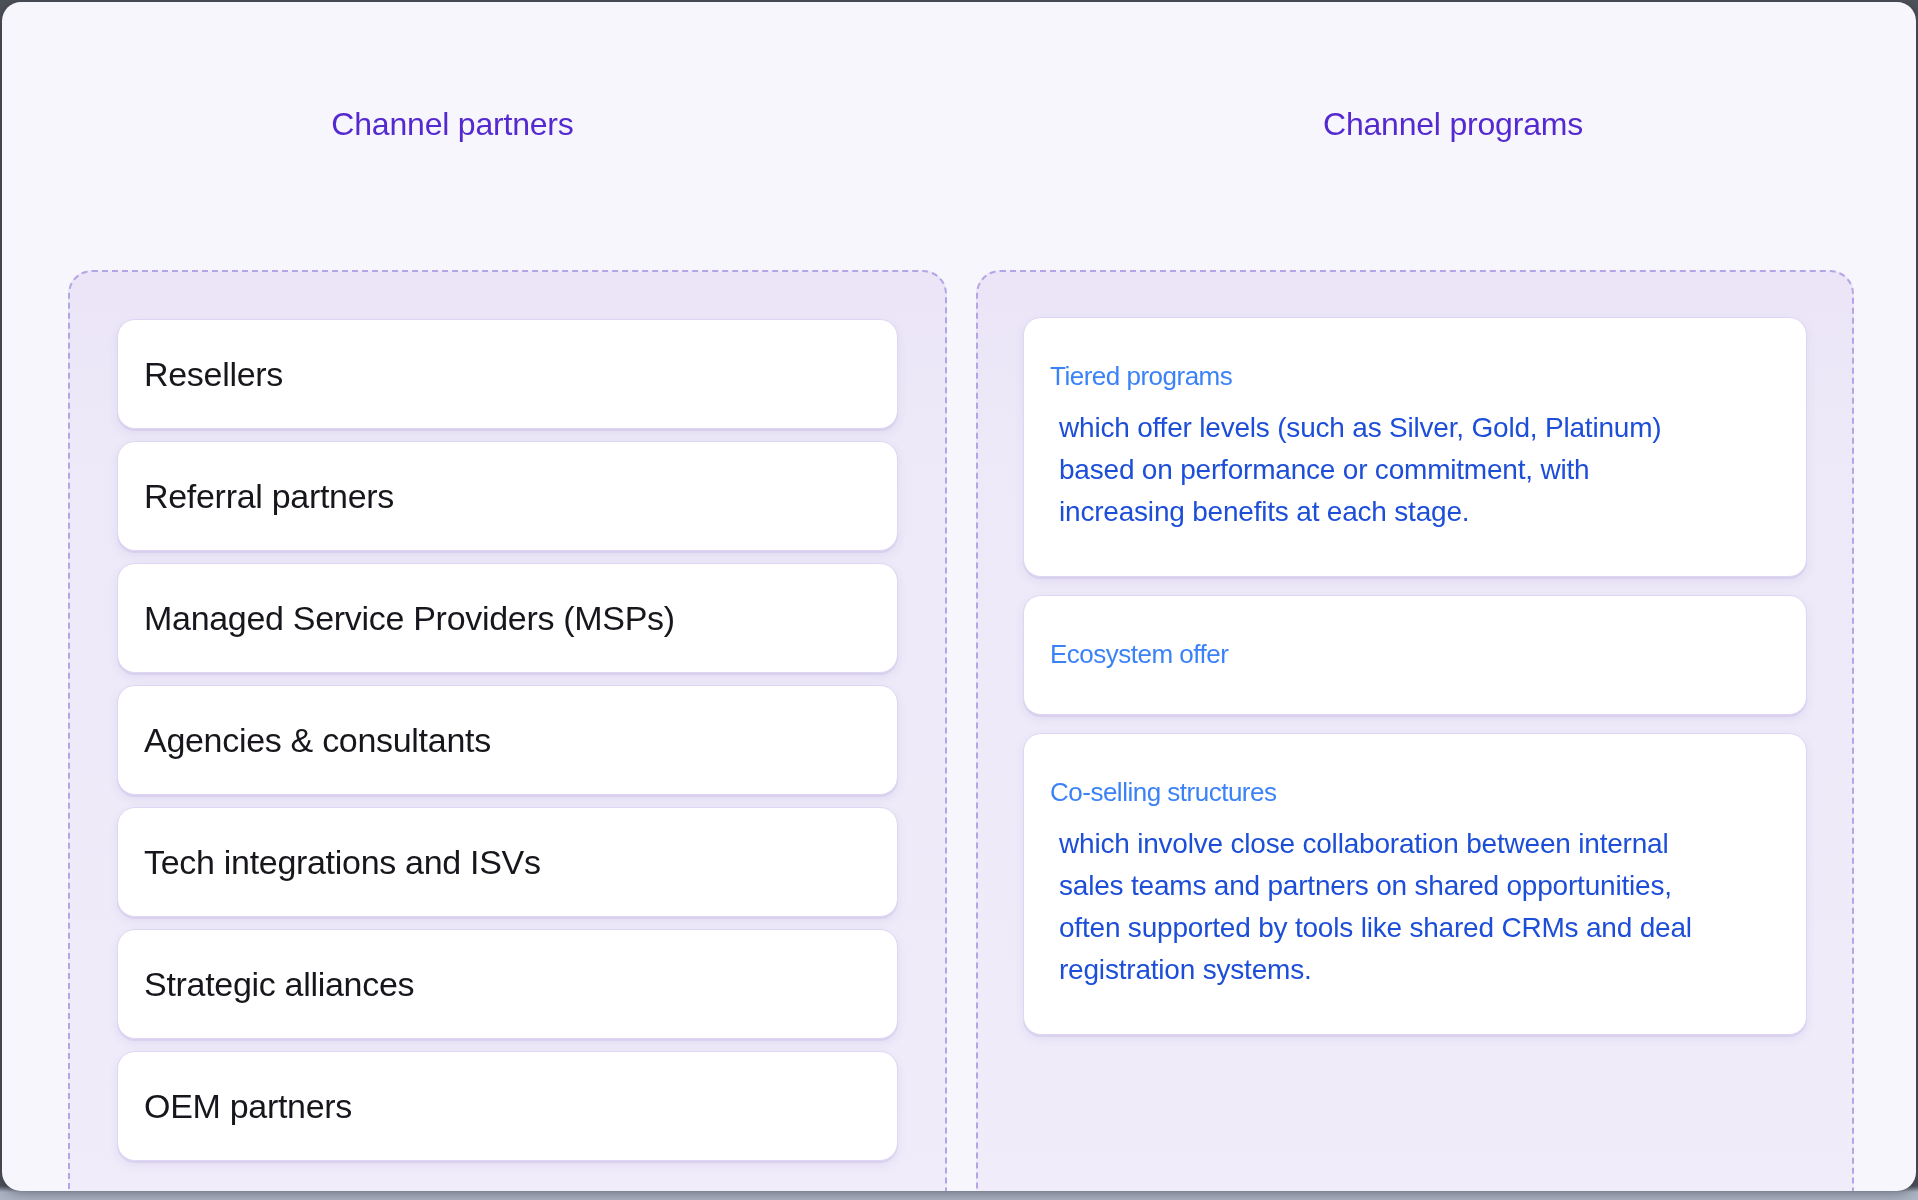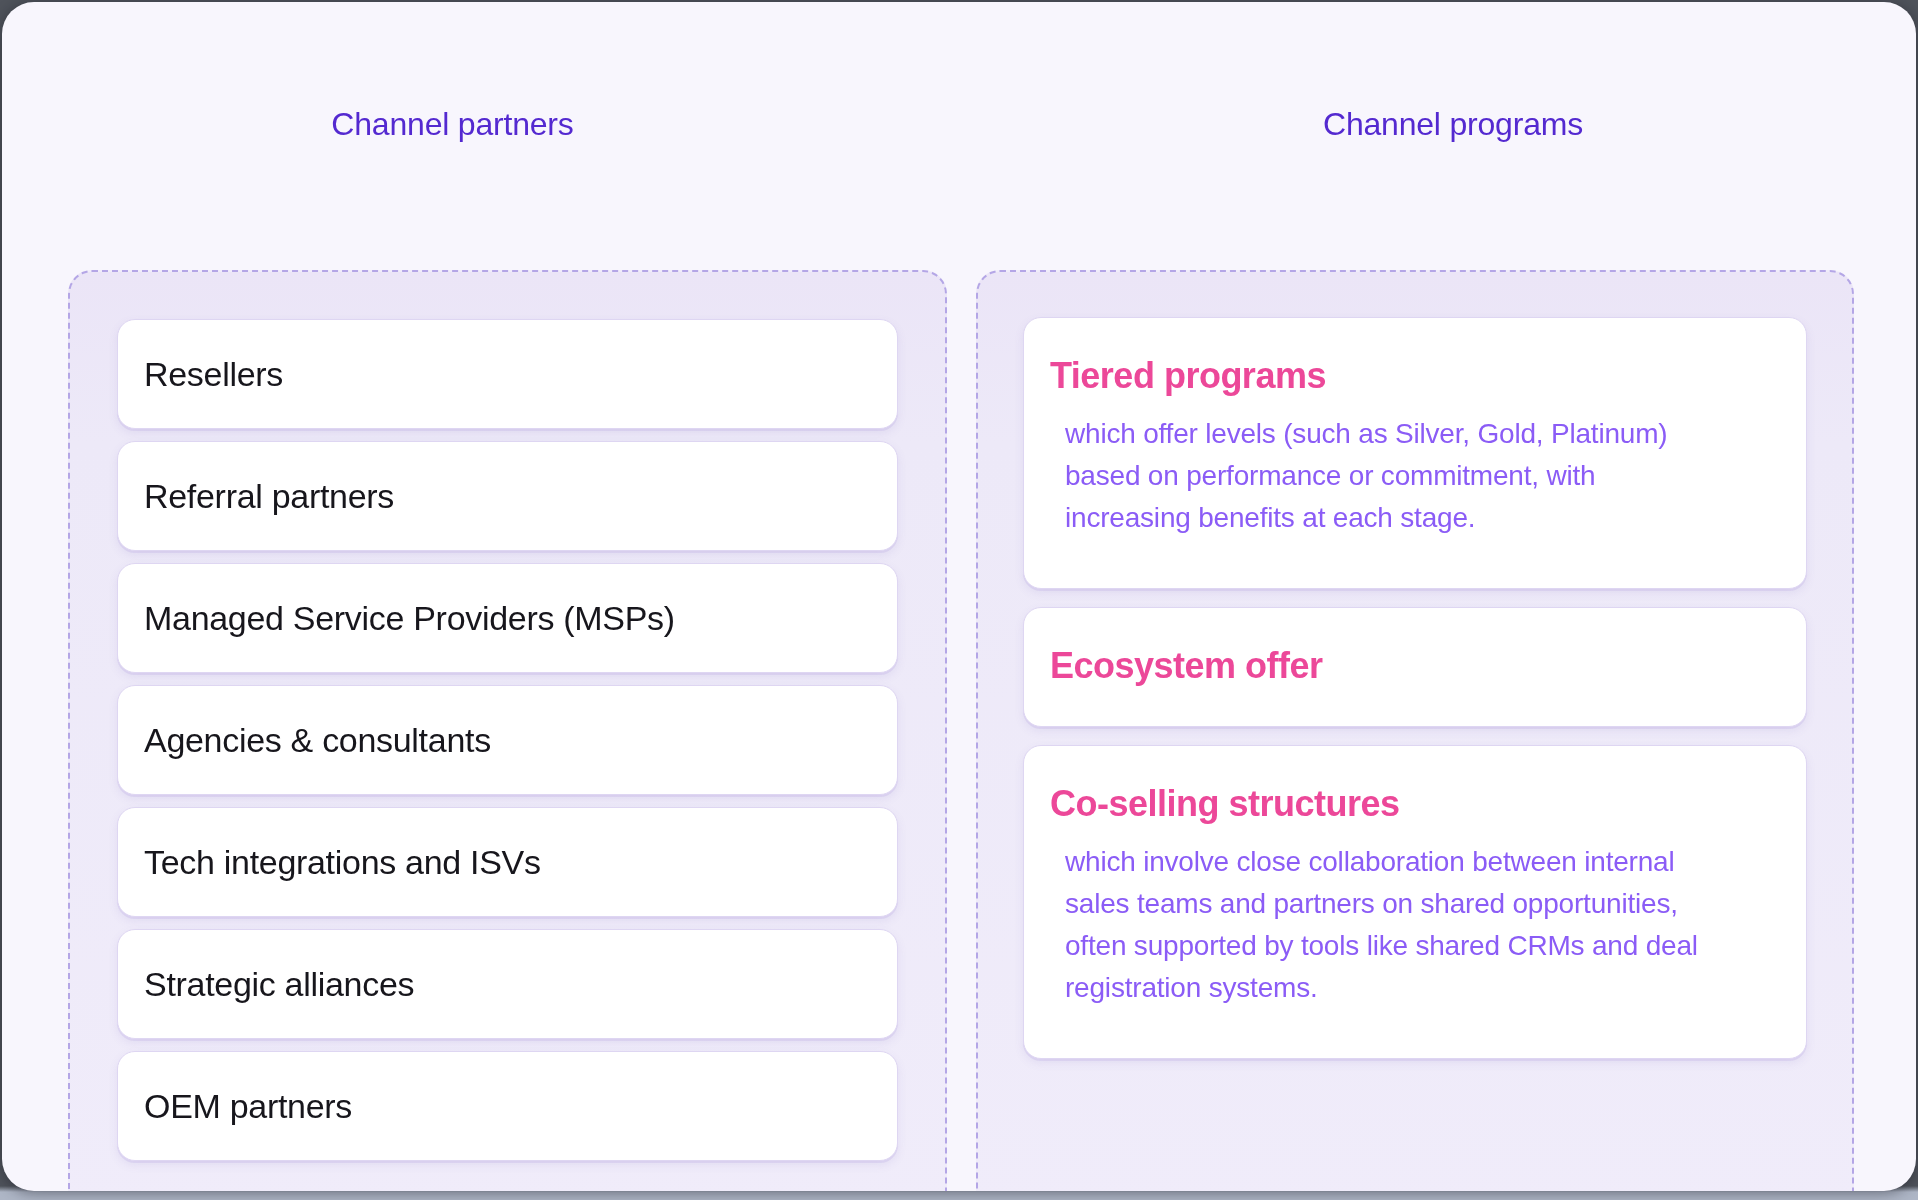--- a/index.html
+++ b/index.html
@@ -5,21 +5,21 @@
   html,body{margin:0;padding:0;}
   body{
     width:1918px;height:1200px;overflow:hidden;
     background:linear-gradient(180deg,#4f535b 0px,#4f535b 1186px,#aeb6c6 1192px,#aeb6c6 1200px);
     font-family:"Liberation Sans","DejaVu Sans",sans-serif;
   }
   .canvas{position:relative;width:1918px;height:1200px;}
   .page{
     position:absolute;left:2px;top:2px;right:2px;bottom:9px;
     background:var(--page-bg,#f8f6fd);
-    border-radius:32px;
+    border-radius:19px;
     overflow:hidden;
     box-shadow:0 2px 14px rgba(20,20,30,.45);
   }
   .heading{
     position:absolute;top:104px;margin:0;
     font-size:32px;font-weight:500;letter-spacing:-0.2px;
     color:var(--accent,#5429d0);
     text-align:center;
   }
   .heading-left{left:66px;width:879px;transform:translateX(-55px);}
@@ -49,27 +49,27 @@
   .program-card{
     background:var(--card-bg,#ffffff);
     border:1.5px solid #ded6f2;
     border-radius:18px;
     box-sizing:border-box;
     padding:36px 40px 34px 26px;
     box-shadow:0 4px 10px rgba(110,90,180,.10),0 2px 0 rgba(170,150,225,.18);
   }
   .program-title{
     margin:0 0 4px 0;
-    font-size:36px;line-height:44px;font-weight:700;
-    letter-spacing:-0.5px;color:#ec4899;
+    font-size:26px;line-height:44px;font-weight:400;
+    letter-spacing:-0.5px;color:#3b82f6;
   }
   .program-desc{
-    margin:15px;
+    margin:9px;
     font-size:28px;line-height:42px;
-    letter-spacing:-0.2px;color:#8b5cf6;
+    letter-spacing:-0.2px;color:#1d4ed8;
     white-space:pre-line;
   }
 </style>
 </head>
 <body>
 
 <div class="canvas">
   <div class="page">
 
     <h2 class="heading heading-left">Channel partners</h2>

